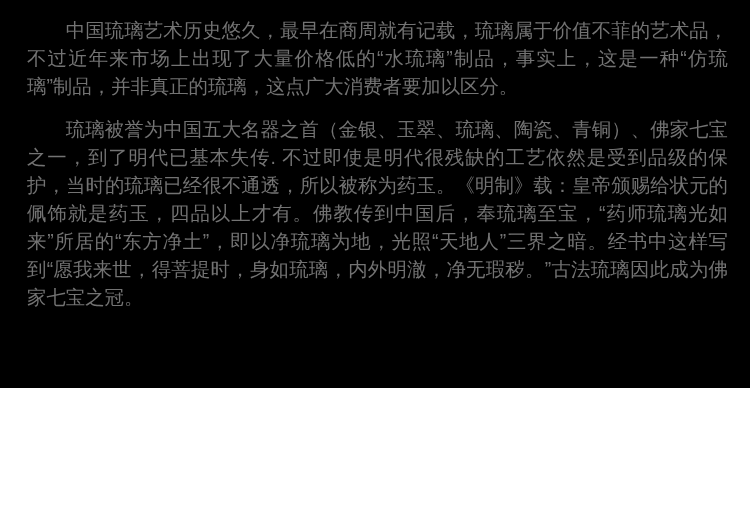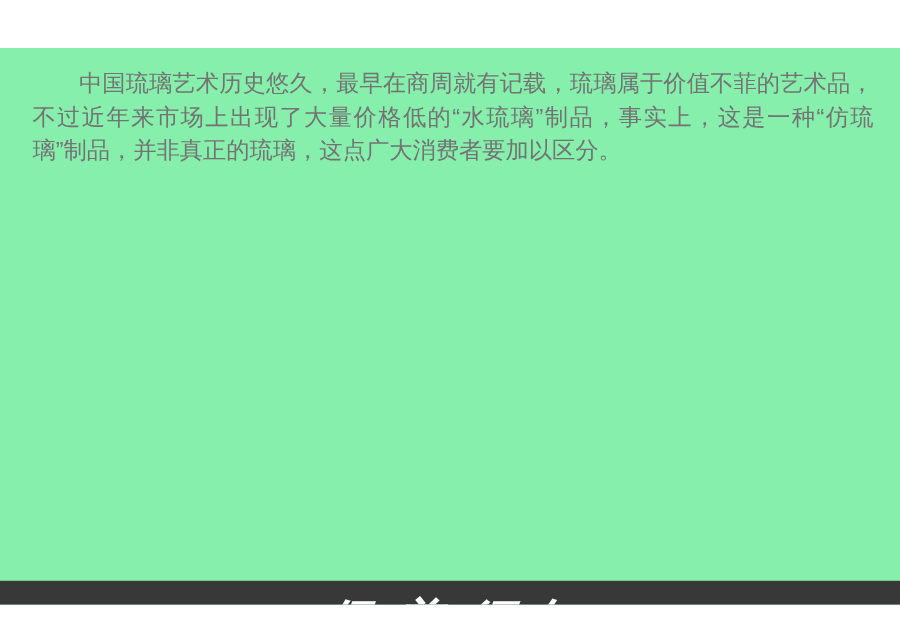--- a/index.html
+++ b/index.html
@@ -3,25 +3,24 @@
 <meta charset="utf-8">
 <style>
   html, body {
     margin: 0;
     padding: 0;
     background: #ffffff;
   }
   .page {
     position: relative;
     width: 750px;
-    height: 464px;
-    background: #86efac;
+    height: 388px;
+    background: #000000;
     overflow: hidden;
     font-family: "Liberation Sans", sans-serif;
-    margin-top: 40px;
   }
   .article {
     position: absolute;
     top: 16px;
     left: 27px;
     width: 701px;
   }
   .article p {
     margin: 0 0 15px 0;
     font-size: 19.4px;
@@ -56,19 +55,20 @@
     padding-bottom: 4px;
   }
 </style>
 </head>
 <body>
 
 <div class="page">
 
   <div class="article">
     <p>中国琉璃艺术历史悠久，最早在商周就有记载，琉璃属于价值不菲的艺术品，不过近年来市场上出现了大量价格低的“水琉璃”制品，事实上，这是一种“仿琉璃”制品，并非真正的琉璃，这点广大消费者要加以区分。</p>
+    <p>琉璃被誉为中国五大名器之首（金银、玉翠、琉璃、陶瓷、青铜）、佛家七宝之一，到了明代已基本失传. 不过即使是明代很残缺的工艺依然是受到品级的保护，当时的琉璃已经很不通透，所以被称为药玉。《明制》载：皇帝颁赐给状元的佩饰就是药玉，四品以上才有。佛教传到中国后，奉琉璃至宝，“药师琉璃光如来”所居的“东方净土”，即以净琉璃为地，光照“天地人”三界之暗。经书中这样写到“愿我来世，得菩提时，身如琉璃，内外明澈，净无瑕秽。”古法琉璃因此成为佛家七宝之冠。</p>
   </div>
 
   <div class="banner">
     <span class="banner-title">保养须知</span>
   </div>
 
 </div>
 
 </body></html>

